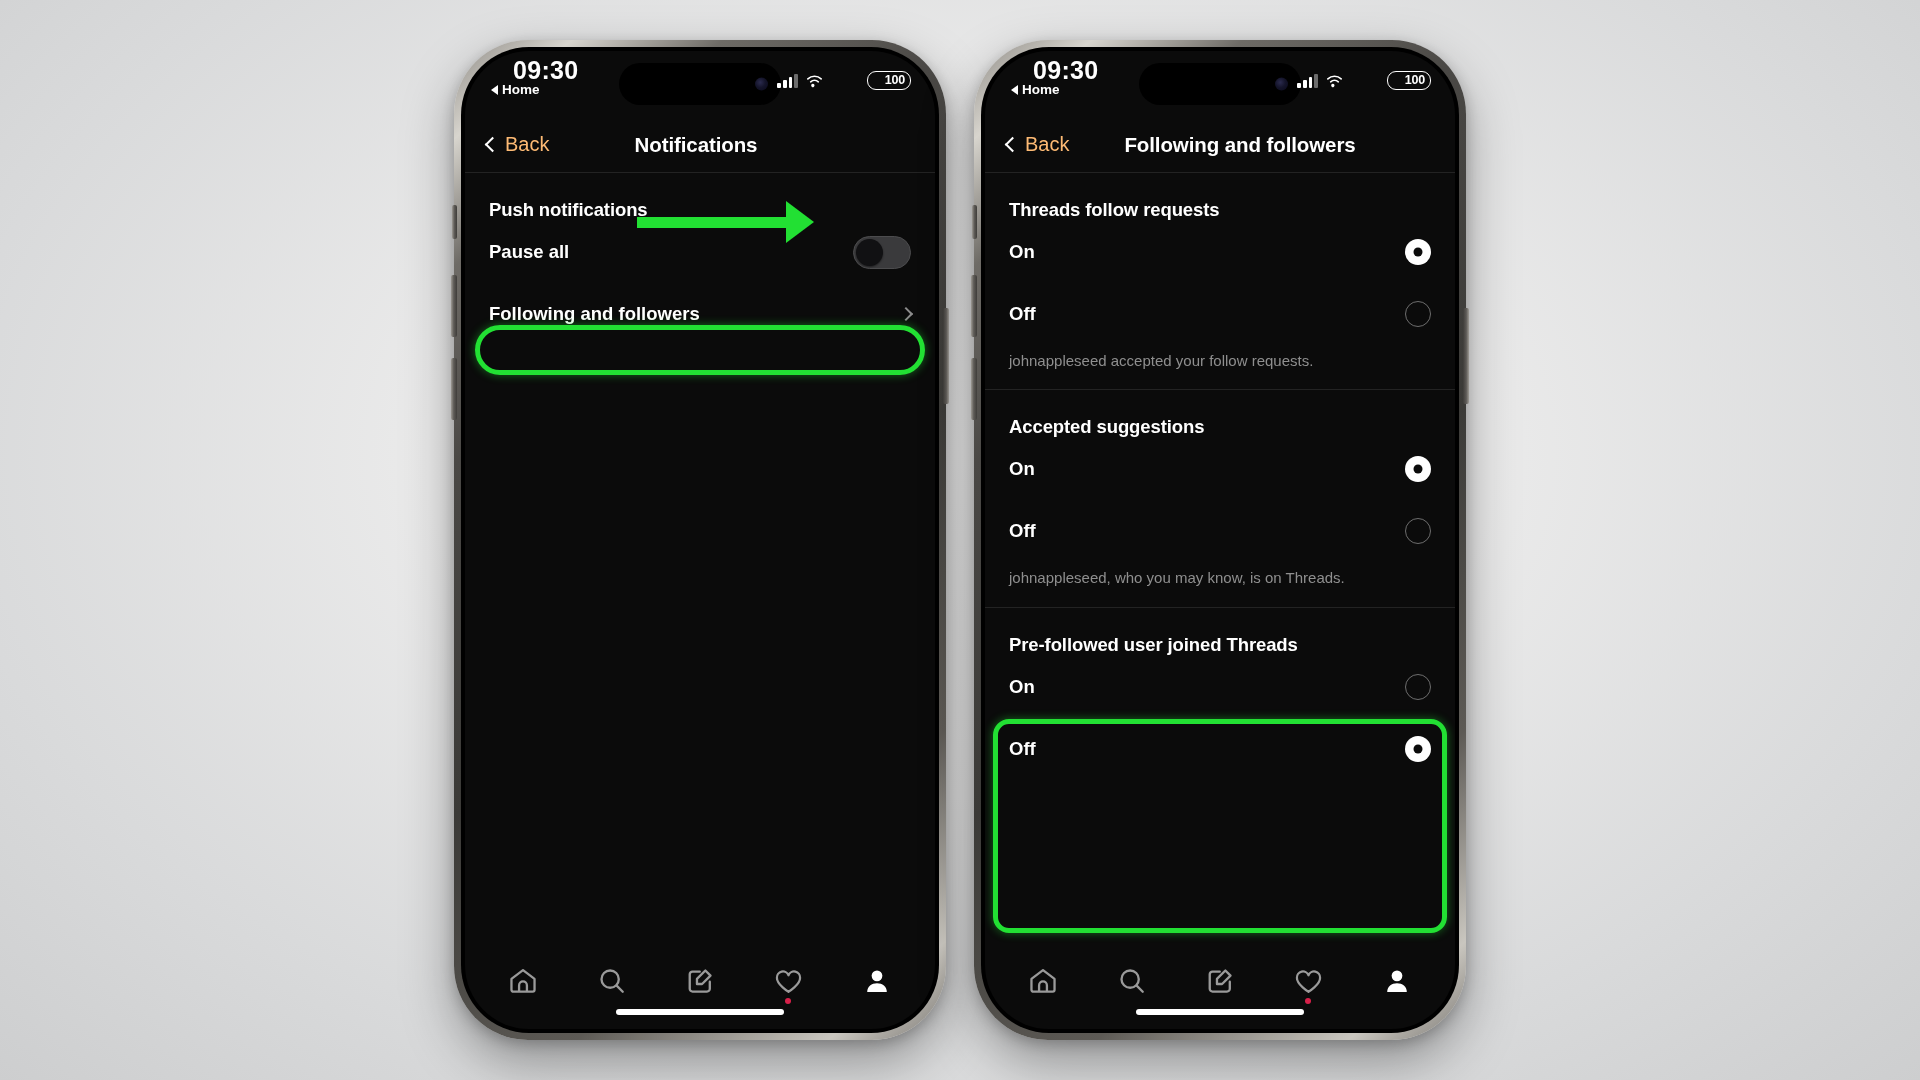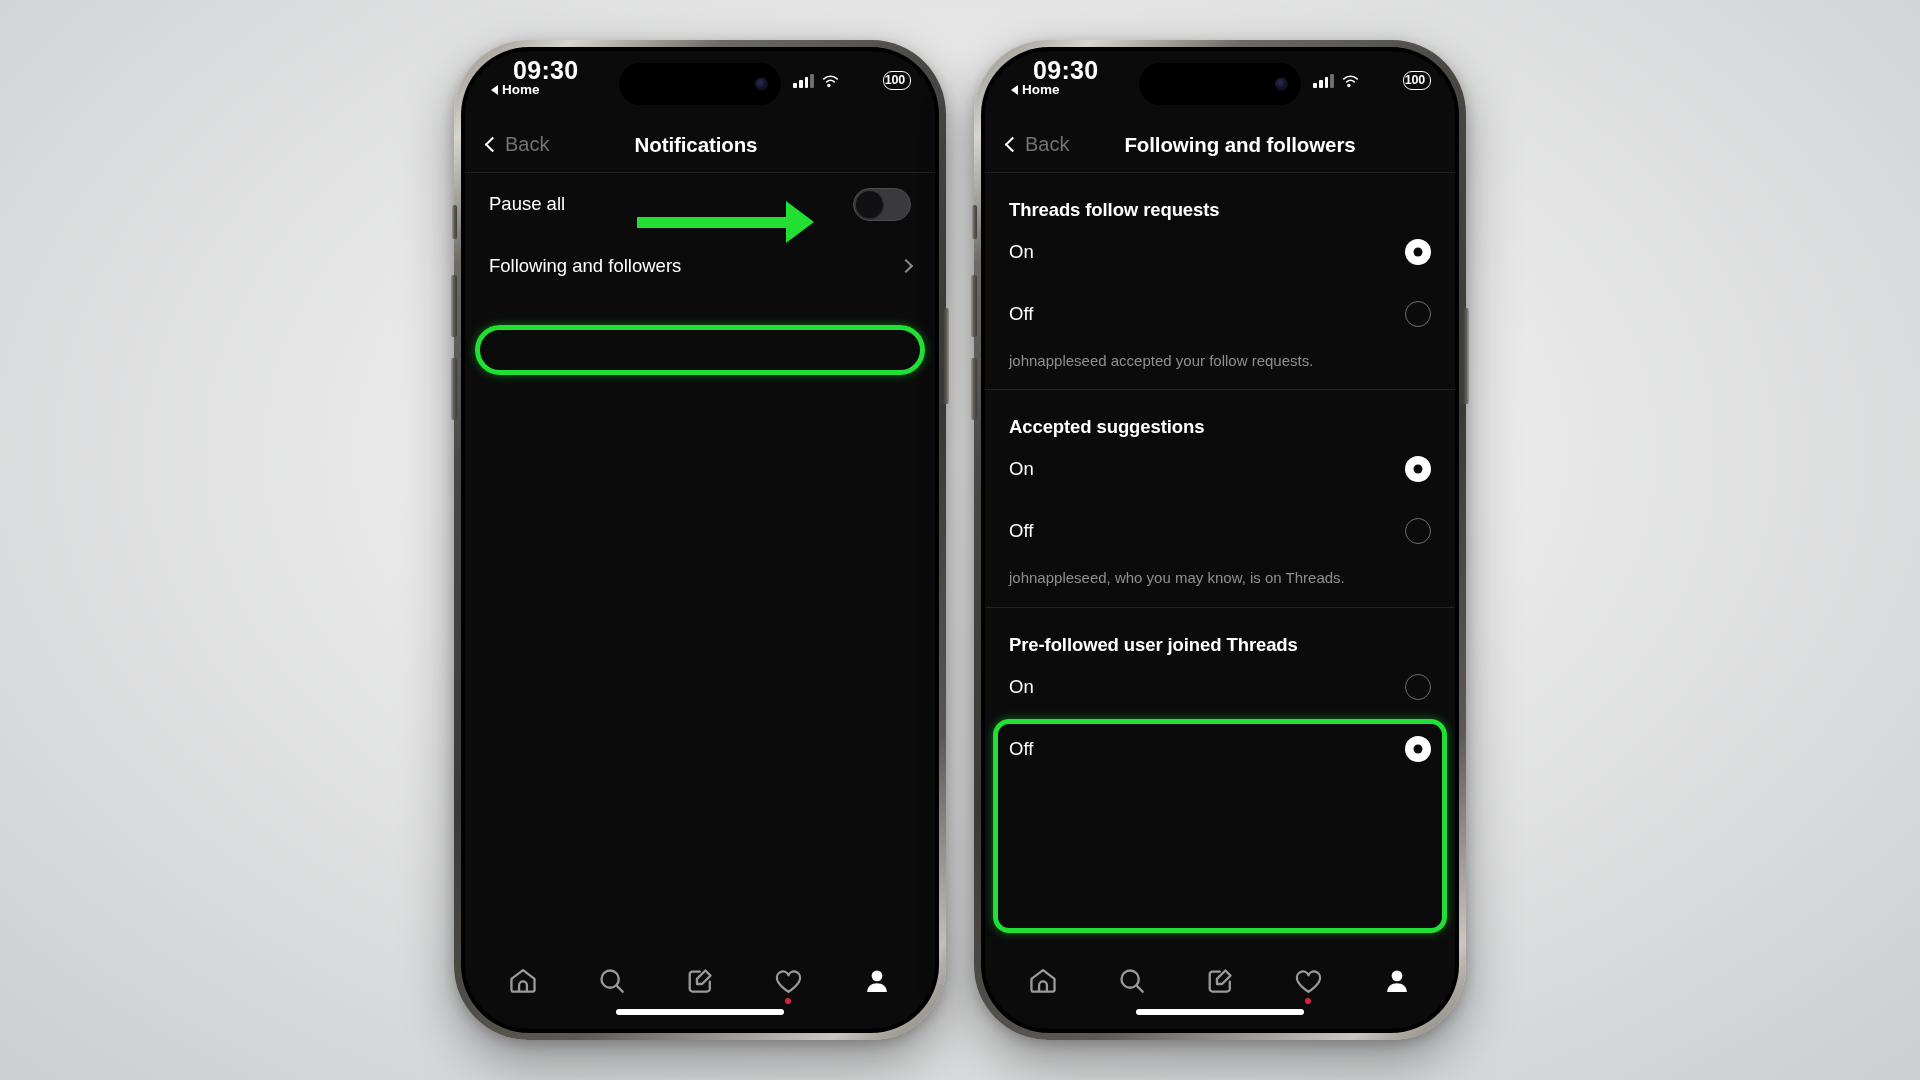--- a/index.html
+++ b/index.html
@@ -134,21 +134,21 @@
   .bars { display: flex; align-items: flex-end; gap: 2px; height: 15px; }
   .bars i { display: block; width: 3.6px; background: #fff; border-radius: 1px; }
   .bars i:nth-child(1){ height: 5px; }
   .bars i:nth-child(2){ height: 8px; }
   .bars i:nth-child(3){ height: 11px; }
   .bars i:nth-child(4){ height: 14px; background: #6c6c6c; }
   .wifi { width: 19px; height: 15px; }
   .batt {
     border: 1.8px solid #fff;
     border-radius: 9px;
-    padding: 1px 5px 1px 1px;
+    padding: 1px 5px 1px 17px;
     font-size: 12.5px;
     font-weight: 700;
     line-height: 1.18;
     letter-spacing: -.2px;
     margin-left: 36px;
   }
 
   
   .navbar {
     position: relative;
@@ -156,21 +156,21 @@
     height: 56px;
     display: flex;
     align-items: center;
     padding: 0 22px;
     border-bottom: 1px solid #232323;
   }
   .nav-back {
     display: flex;
     align-items: center;
     gap: 7px;
-    color: #737373;
+    color: #fdba74;
     font-size: 20px;
     font-weight: 500;
     z-index: 2;
   }
   .chev-left {
     width: 11px; height: 11px;
     border-left: 2.3px solid #fff;
     border-bottom: 2.3px solid #fff;
     transform: rotate(45deg);
     margin-top: 0px;
@@ -204,21 +204,21 @@
 
   .row {
     position: relative;
     display: flex;
     align-items: center;
     justify-content: space-between;
     padding: 0 24px;
     height: 54px;
     color: #fff;
     font-size: 18.5px;
-    font-weight: 400;
+    font-weight: 700;
   }
   .row.tall { height: 62px; }
 
   .chev-right {
     width: 10px; height: 10px;
     border-top: 2.2px solid #8c8c8c;
     border-right: 2.2px solid #8c8c8c;
     transform: rotate(45deg);
   }
 
@@ -399,20 +399,21 @@
         <div class="navbar">
           <div class="nav-back">
             <span class="chev-left"></span>
             <span>Back</span>
           </div>
           <div class="nav-title">Notifications</div>
         </div>
 
         <div class="content">
 
+          <div class="section-head">Push notifications</div>
 
           <div class="row tall">
             <span>Pause all</span>
             <span class="toggle">
               <span class="knob"></span>
             </span>
           </div>
 
 
           <div class="row tall">

